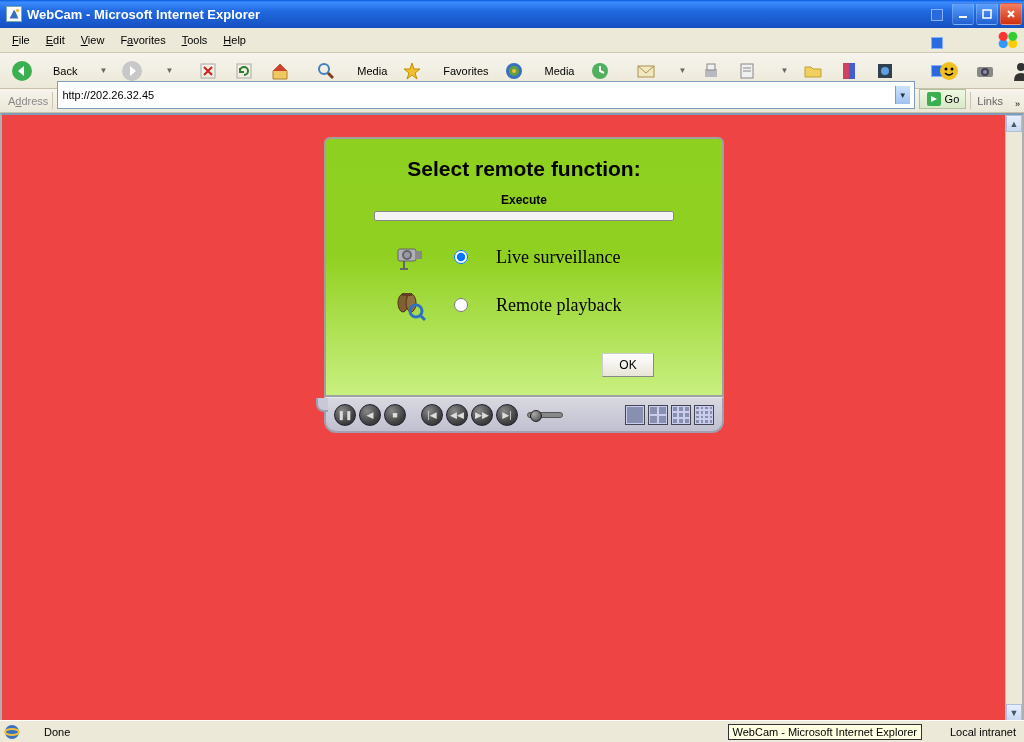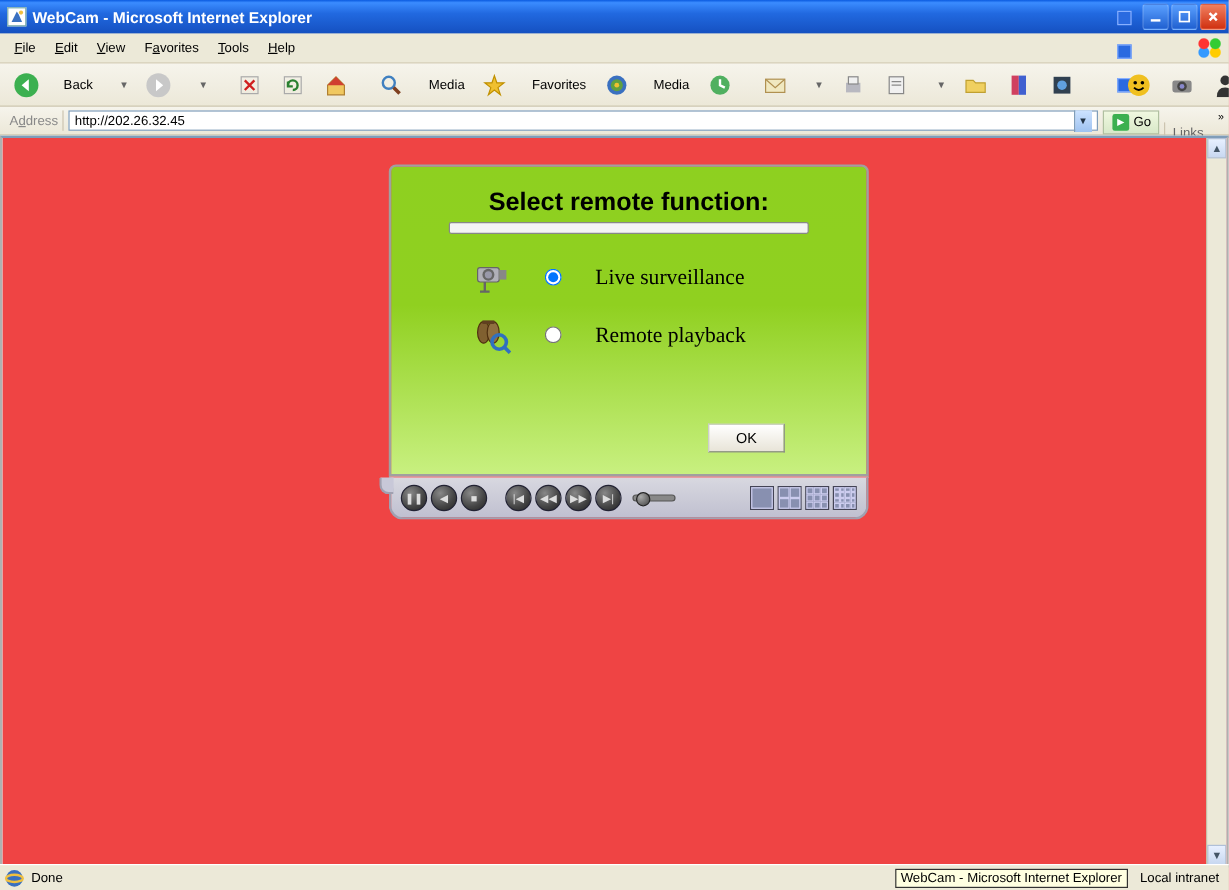--- a/index.html
+++ b/index.html
@@ -87,29 +87,29 @@
   }
   .tb-icon { width:22px; height:22px; display:flex; align-items:center; justify-content:center; }
   .tb-label { font-size: 11px; }
   .tb-sep { width:1px; height:26px; background:#c0b8a0; margin:0 3px;}
   .dd-arrow { font-size: 8px; color:#666; margin-left:2px;}
   
   .addressbar {
     height: 24px;
     background: linear-gradient(to bottom, #f6f4ec, #ece8d8);
     border-bottom: 1px solid #c8c0a8;
-    display:flex; align-items:flex-start;
+    display:flex; align-items:flex-end;
     padding: 3px 4px;
     gap: 4px;
     font-size:11px;
   }
   .addressbar .addr-label { color:#888; padding:0 4px; border-right:1px solid #ccc4b0; height:100%; display:flex; align-items:center;}
   .addressbar .addr-input {
     flex:1;
-    height:17px;
+    height:28px;
     border:1px solid #7f9db9;
     background:white;
     padding:0 4px;
     display:flex; align-items:center; justify-content:space-between;
   }
   .addressbar .addr-input input { border:none; outline:none; flex:1; font-size:11px; font-family:Tahoma,sans-serif;}
   .addressbar .addr-dd {
     width:15px; height:18px; background:linear-gradient(to bottom,#cde3ff,#9ec2f0);
     border-left:1px solid #7f9db9;
     display:flex;align-items:center;justify-content:center;font-size:8px;color:#234;
@@ -151,21 +151,21 @@
   .vscrollbar .sb-down { position:absolute; bottom:0; }
   
   .statusbar {
     position:absolute; bottom:0; left:0; right:0;
     height:22px;
     background:#ece9d8;
     border-top:1px solid #fff;
     display:flex; align-items:center;
     padding:0 4px;
     font-size:11px;
-    gap:6px;
+    gap:24px;
   }
   .statusbar .status-icon {
     width:16px; height:16px;
   }
   .statusbar .status-text { flex:1; }
   .statusbar .tooltip-box {
     background:#ffffe1; border:1px solid #333;
     padding:1px 4px; font-size:11px;
   }
   .statusbar .zone { padding:0 4px; }
@@ -216,21 +216,21 @@
   }
   .opt-icon {
     width: 32px; height: 32px;
     display:flex;align-items:center;justify-content:center;
   }
   .opt-row input[type=radio]{ width:14px; height:14px; }
   .ok-btn {
     position:absolute;
     right: 68px;
     bottom: 18px;
-    width: 64px; height: 24px;
+    width: 52px; height: 24px;
     background:linear-gradient(to bottom,#fff,#e8e4d8);
     border:1px solid #888; border-top-color:#ccc; border-left-color:#ccc;
     font-size:12px;
     cursor:pointer;
   }
   .panel-controls {
     width: 400px;
     height: 36px;
     background: linear-gradient(to bottom, #d8d8e0 0%, #c0c0d0 100%);
     border: 2px solid #a0a0b0;
@@ -545,20 +545,21 @@
   <span class="links-label">Links</span>
   <span style="font-size:9px;padding-left:2px;">»</span>
 </div>
 
 <div class="content-area">
   <div class="page-bg">
 
     <div class="webcam-panel">
       <div class="panel-body">
         <div class="panel-title">Select remote function:</div>
+        <div class="execute-label">Execute</div>
         <div class="progress"></div>
 
         <div class="options">
           <div class="opt-row">
             <span class="opt-icon">
               <svg width="32" height="32">
                   <rect x="4" y="8" width="18" height="12" rx="2" fill="#b0b0b8" stroke="#666"></rect>
                   <circle cx="13" cy="14" r="5" fill="#666"></circle>
                   <circle cx="13" cy="14" r="3" fill="#99a"></circle>
                   <rect x="22" y="10" width="6" height="8" fill="#888"></rect>

